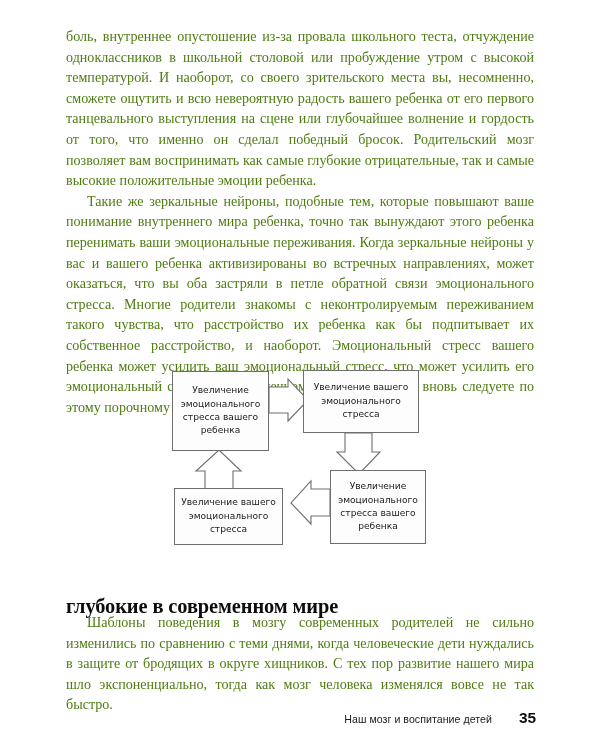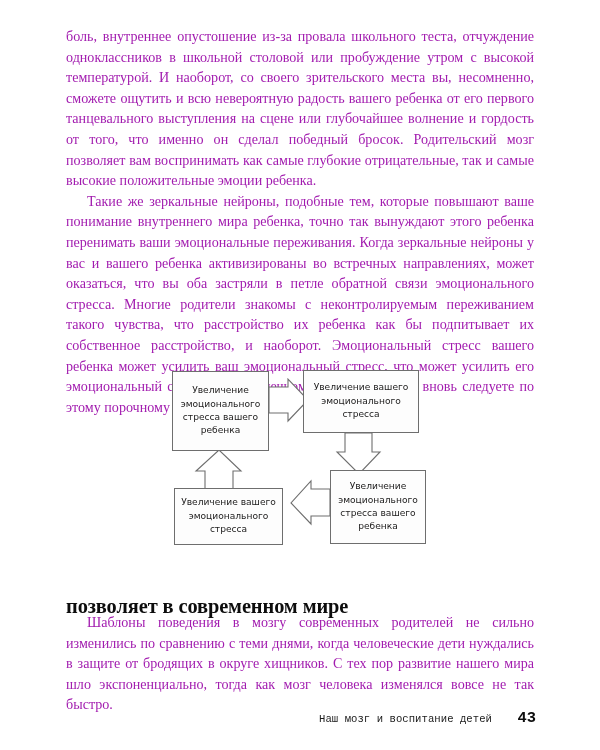--- a/index.html
+++ b/index.html
@@ -33,21 +33,21 @@
   }
 
   p.body-par {
     margin: 0;
     font-size: 14.1px;
     line-height: 20.6px;
     text-align: justify;
     text-justify: inter-word;
     text-indent: 0;
     hyphens: manual;
-    color: #a21caf;
+    color: #4d7c0f;
   }
   p.body-par.indented {
     text-indent: 21px;
   }
 
   
   .diagram {
     position: absolute;
     left: 0;
     top: 0;
@@ -99,21 +99,21 @@
   .footer {
     position: absolute;
     left: 66px;
     right: 64px;
     top: 709px;
     height: 22px;
     display: flex;
     align-items: baseline;
     justify-content: flex-end;
     gap: 22px;
-    font-family: Liberation Mono, monospace;
+    font-family: Liberation Sans, sans-serif;
   }
   .footer-title {
     font-size: 10.6px;
     color: #1a1a1a;
     letter-spacing: 0.05px;
   }
   .footer-page {
     font-size: 15.4px;
     font-weight: bold;
     color: #0d0d0d;
@@ -157,25 +157,25 @@
     </div>
 
     <div class="dbox" id="box-your-bottom">
       <span>Увеличение вашего эмоционального стресса</span>
     </div>
 
   </div>
 
   <h2 class="heading">
     <br>
-    <span>позволяет в современном мире</span>
+    <span>глубокие в современном мире</span>
   </h2>
 
   <div class="content" style="top: 612px;">
     <p class="body-par indented">Шаблоны поведения в мозгу современных родителей не сильно изменились по сравнению с теми днями, когда человеческие дети нуждались в защите от бродящих в округе хищников. С тех пор развитие нашего мира шло экспоненциально, тогда как мозг человека изменялся вовсе не так быстро.</p>
   </div>
 
   <div class="footer">
     <span class="footer-title">Наш мозг и воспитание детей</span>
-    <span class="footer-page">43</span>
+    <span class="footer-page">35</span>
   </div>
 
 </div>
 
 </body></html>

